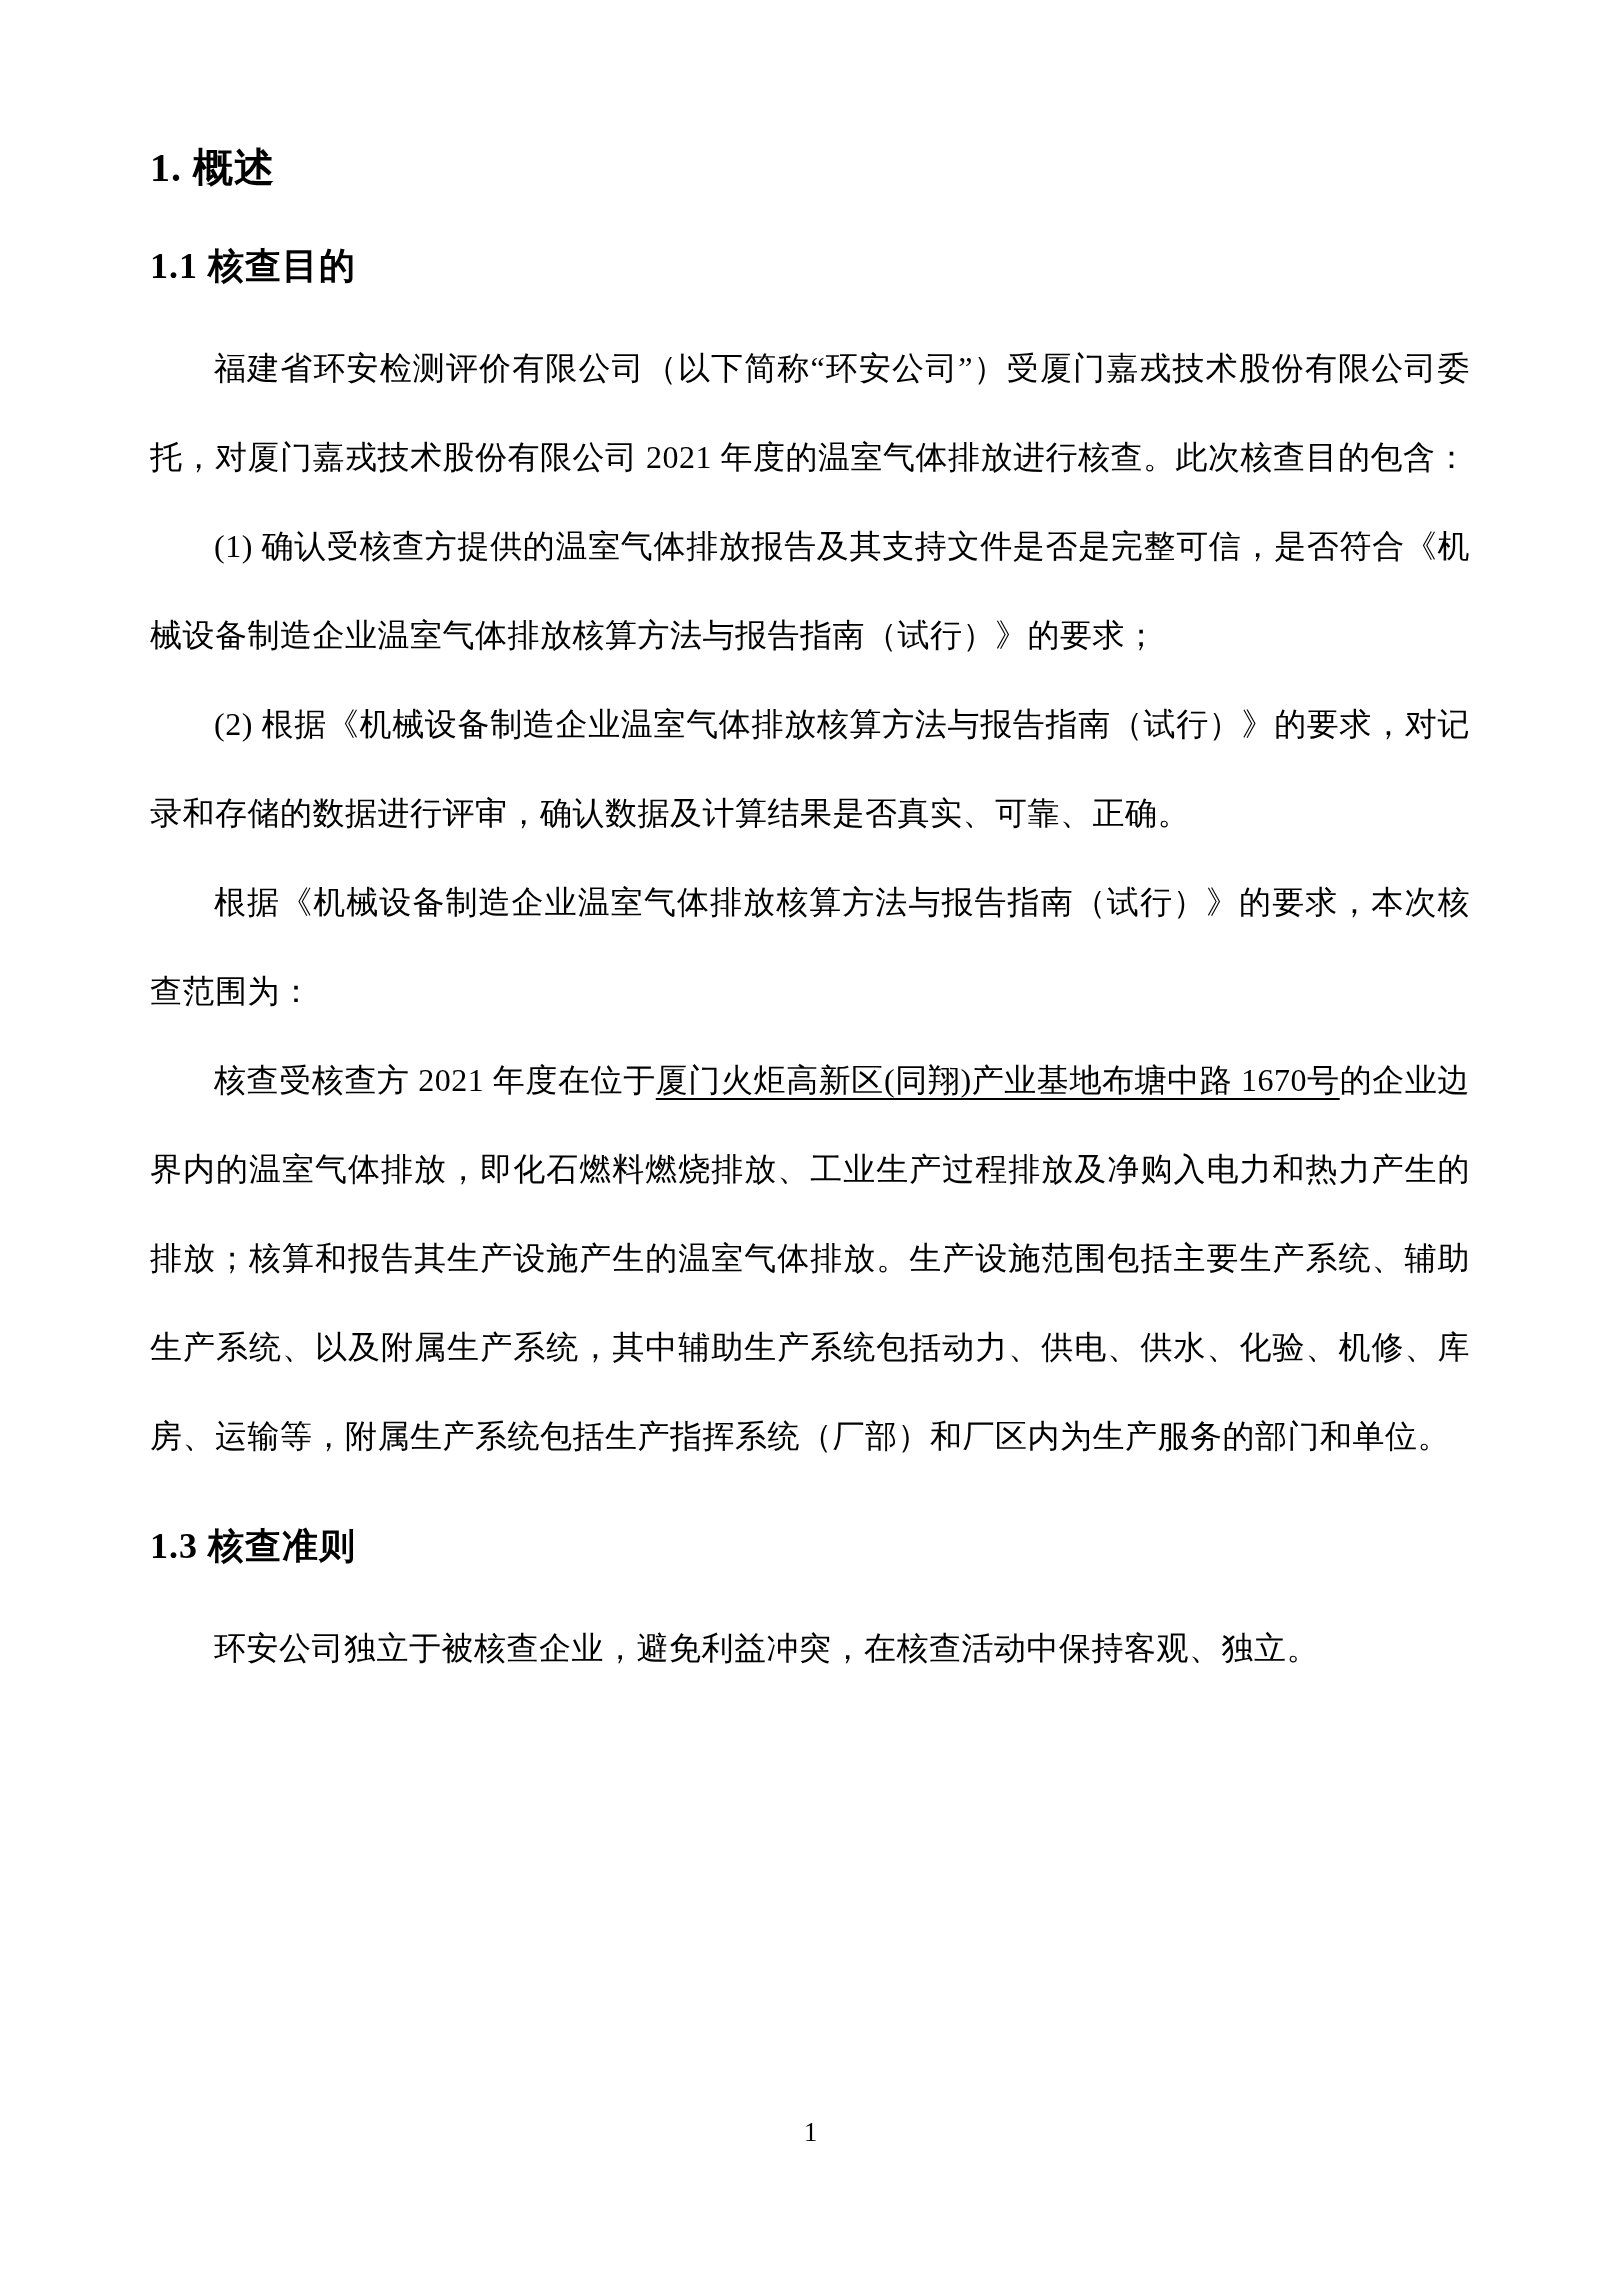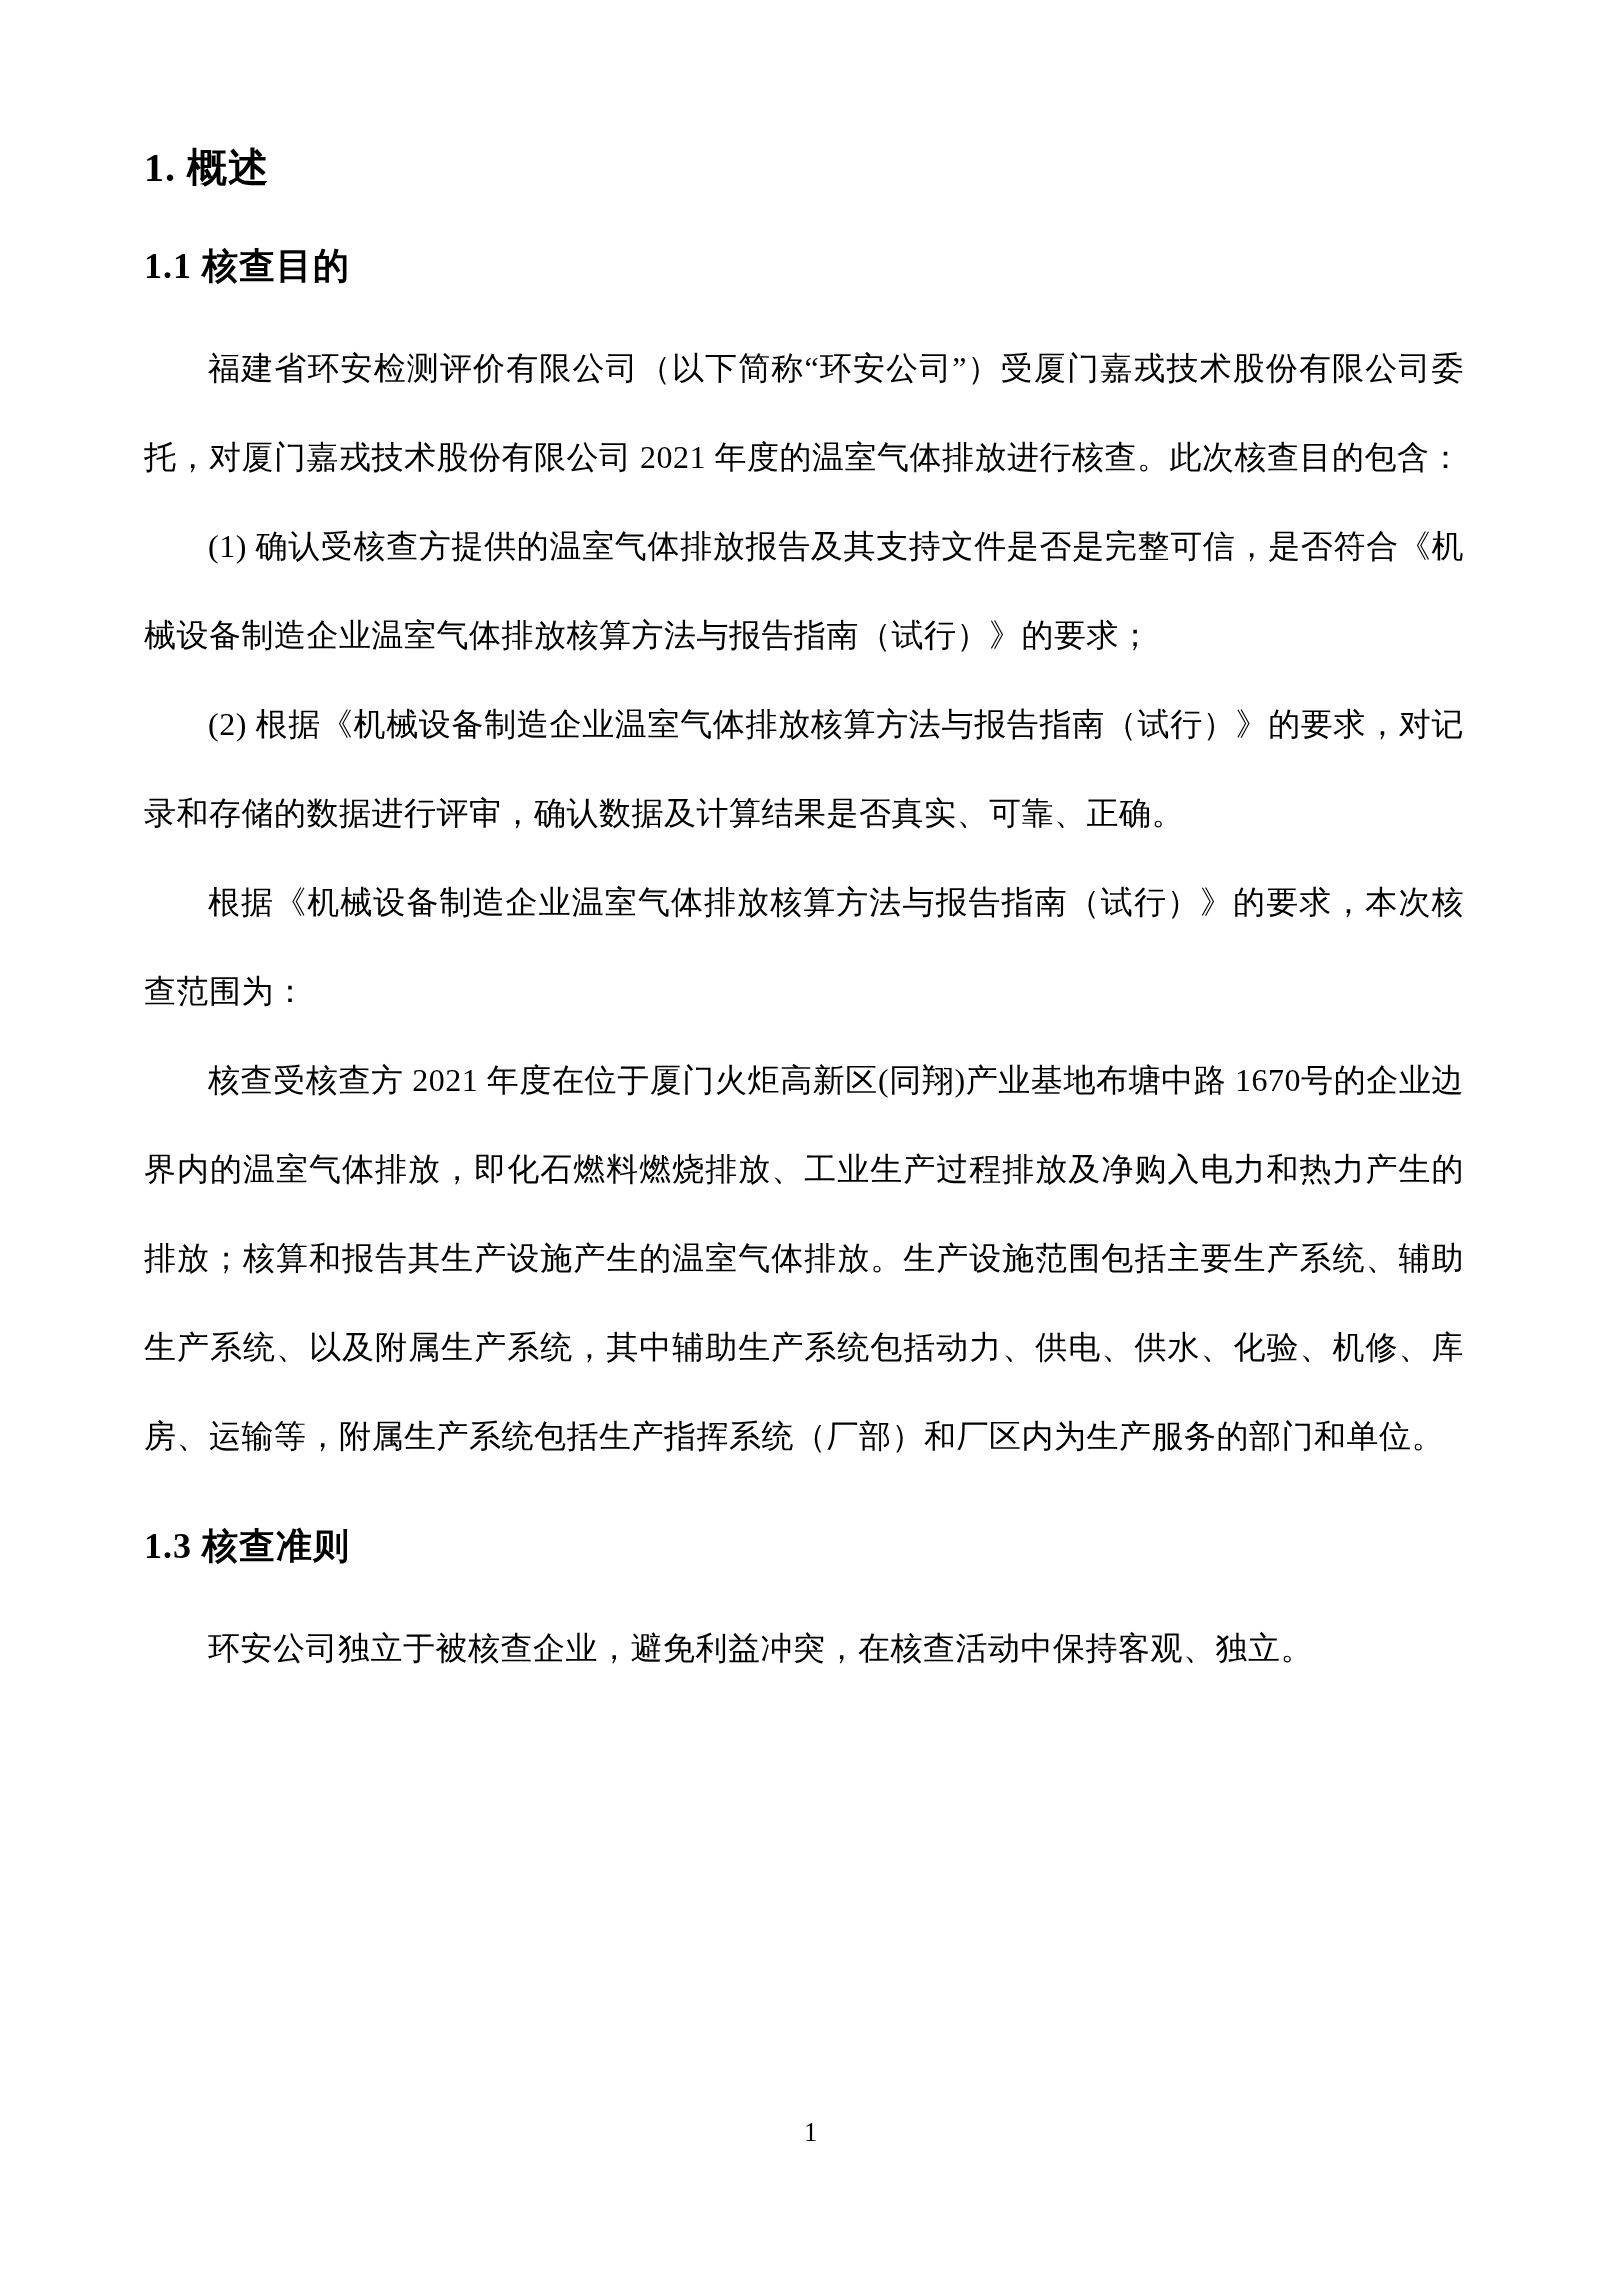--- a/index.html
+++ b/index.html
@@ -8,21 +8,21 @@
     position: relative;
     width: 1621px;
     height: 2293px;
     background: #ffffff;
     color: #000000;
     font-family: "Liberation Serif", "DejaVu Serif", serif;
     overflow: hidden;
   }
   .content {
     position: absolute;
-    left: 144px;
+    left: 150px;
     top: 145px;
     width: 1320px;
   }
   .h1 {
     font-size: 40px;
     font-weight: bold;
     line-height: 1.15;
     margin-bottom: 53px;
     letter-spacing: 1px;
   }
@@ -37,20 +37,21 @@
   .h2.first { margin-top: 12px; }
   .para {
     font-size: 32px;
     line-height: 89px;
     text-align: justify;
     text-justify: inter-ideograph;
     text-indent: 2em;
     letter-spacing: 0.5px;
   }
   .underlined {
+    text-decoration: underline;
     text-underline-offset: 6.9px;
     text-decoration-thickness: 2px;
   }
   .page-footer {
     position: absolute;
     left: 0;
     width: 100%;
     top: 2117px;
     text-align: center;
     font-size: 26.5px;

